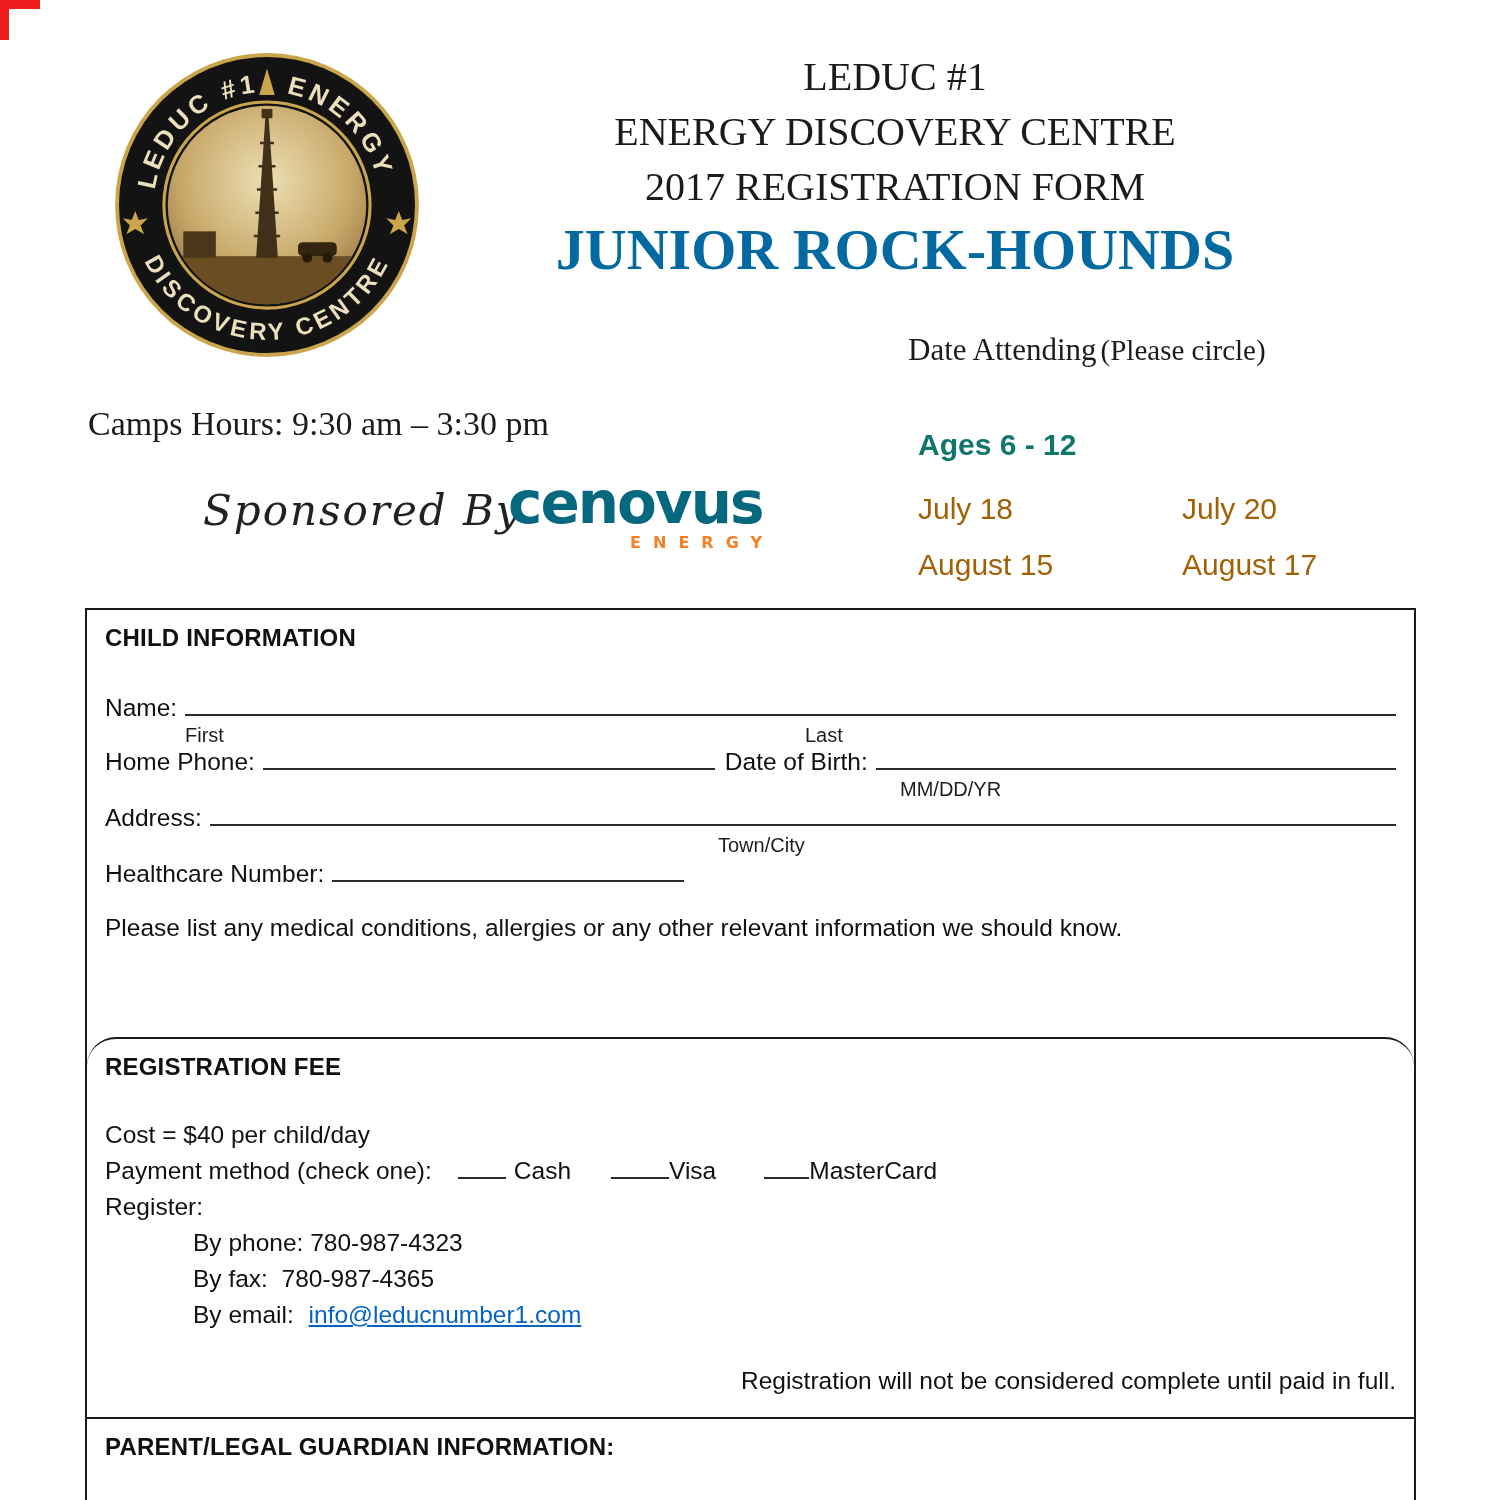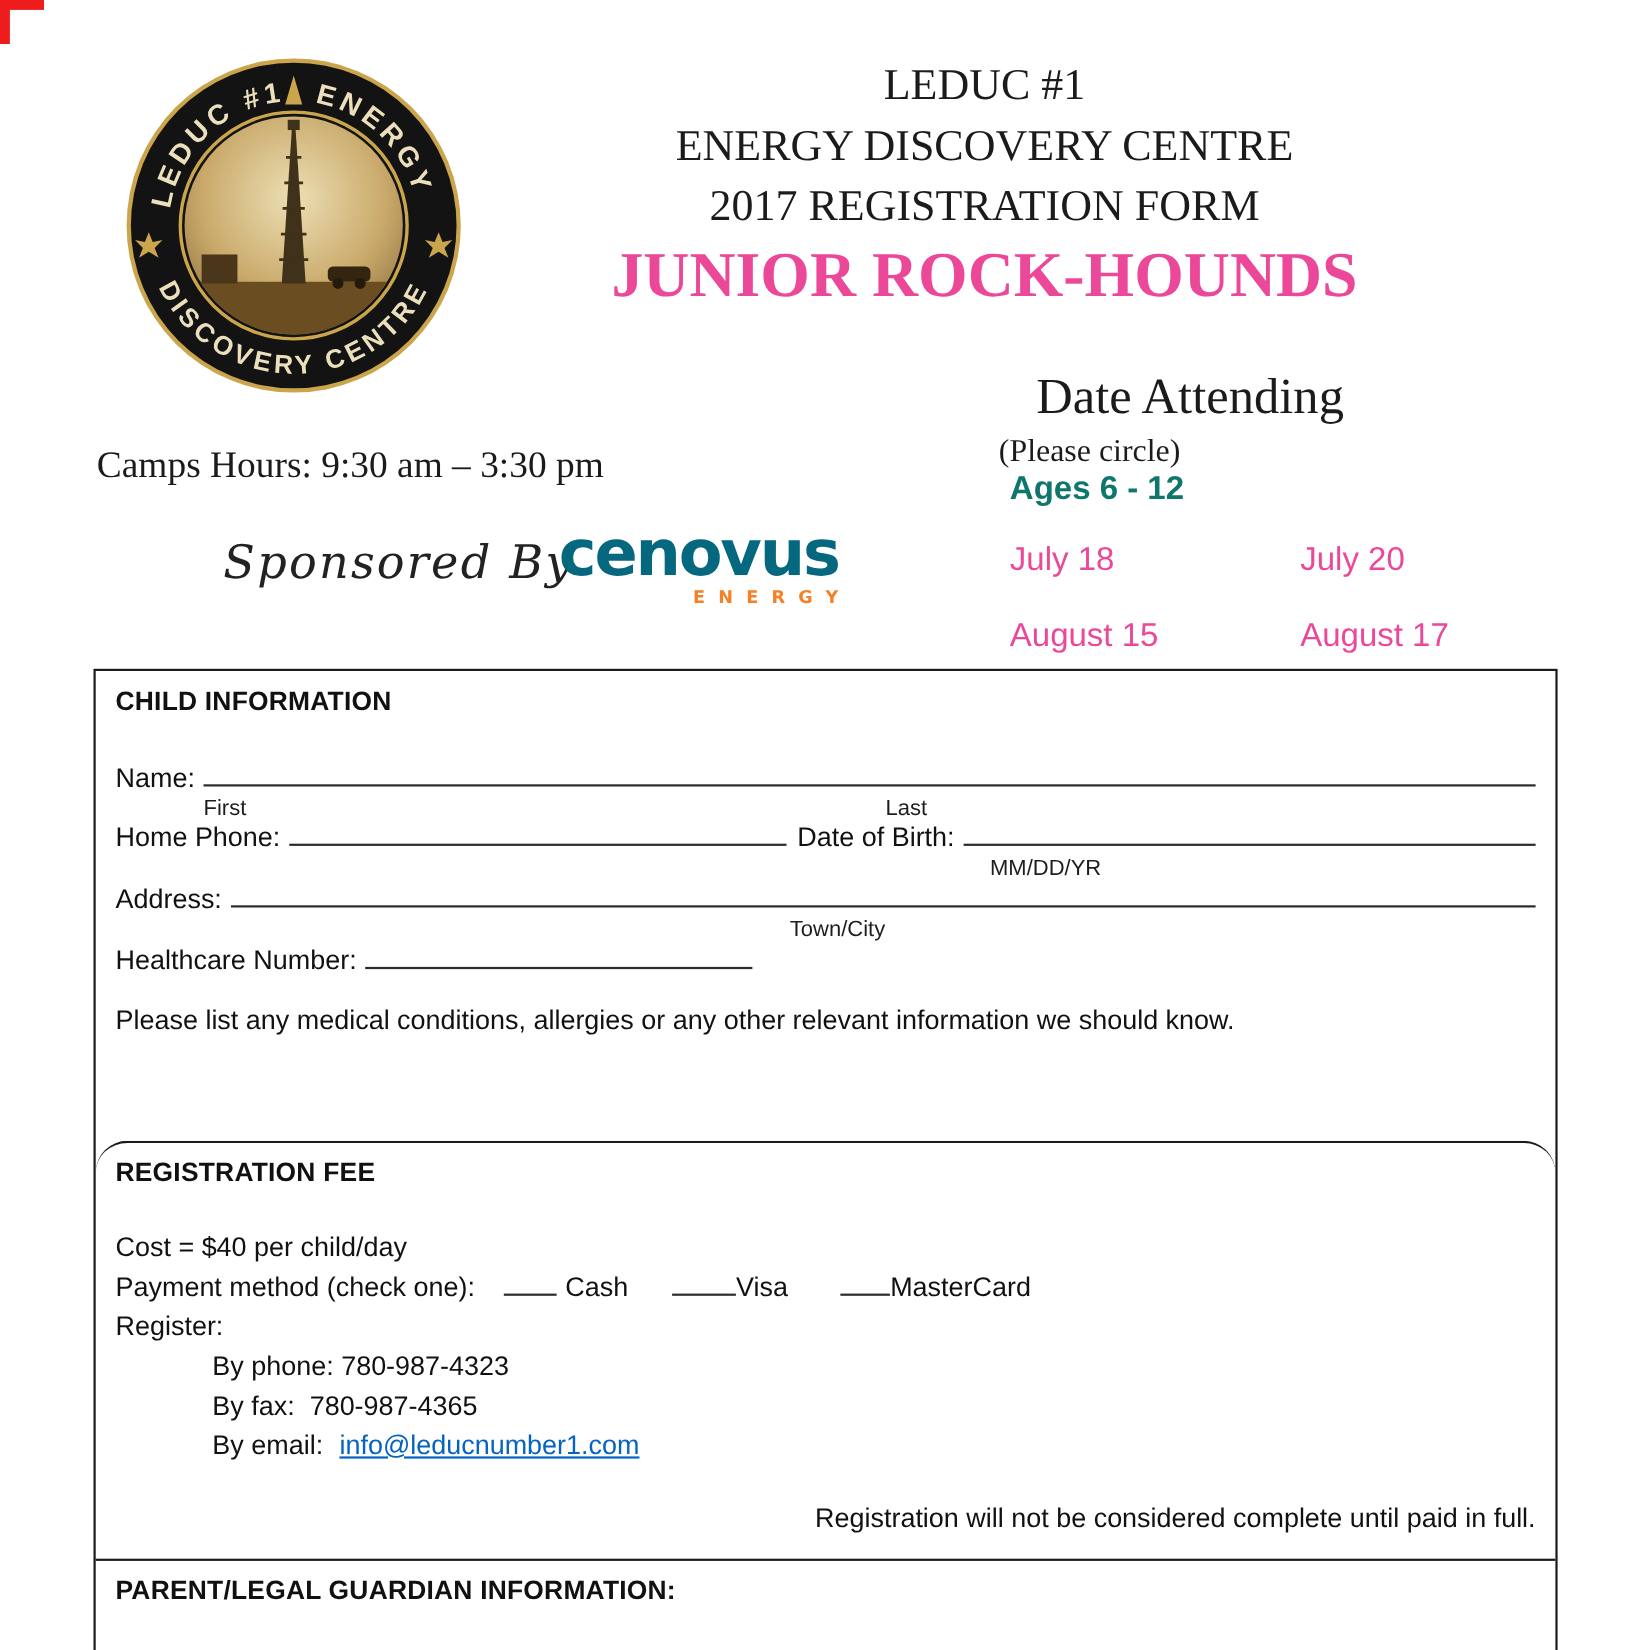--- a/index.html
+++ b/index.html
@@ -14,34 +14,34 @@
 
   
   .logo { position:absolute; left:112px; top:50px; width:310px; height:310px; }
 
   
   .titles { position:absolute; left:430px; top:50px; width:930px; text-align:center; }
   .title-line { font-family:"Liberation Serif", serif; font-size:40px; line-height:1.37; color:#1b1b1b; }
   .title-main { font-family:"Liberation Serif", serif; font-size:58px; font-weight:bold; line-height:1.18; margin-top:2px; }
 
   .date-attending { position:absolute; left:908px; top:330px; width:362px; font-family:"Liberation Serif", serif; color:#1b1b1b; line-height:1.32; }
-  .da-main { font-size:46px;margin-left:34px; }
+  .da-main { font-size:31px; }
   .da-note { font-size:29px; }
 
   .camp-hours { position:absolute; left:88px; top:405px; font-family:"Liberation Serif", serif; font-size:34px; color:#1b1b1b; }
 
   .ages { position:absolute; left:918px; top:428px; font-size:30px; font-weight:600; color:#0f766e; }
 
   .sponsored { position:absolute; left:203px; top:486px; font-family:"DejaVu Serif", serif; font-style:italic; font-size:42px; letter-spacing:2px; color:#222; }
 
   .cenovus { position:absolute; left:508px; top:474px; width:268px; }
   .cenovus-word { font-family:"DejaVu Sans", sans-serif; font-weight:bold; font-size:58px; letter-spacing:-2px; line-height:1.0; }
   .cenovus-energy { font-family:"DejaVu Sans", sans-serif; font-weight:bold; font-size:16px; letter-spacing:12px; text-align:right; margin-top:1px; padding-right:2px; }
 
-  .dates-grid { position:absolute; left:918px; top:492px; display:grid; grid-template-columns:264px auto; row-gap:35px; font-size:30px; color:#ec4899; line-height:34px; }
+  .dates-grid { position:absolute; left:918px; top:492px; display:grid; grid-template-columns:264px auto; row-gap:22px; font-size:30px; color:#a16207; line-height:34px; }
 
   
   .form-box { position:absolute; left:85px; top:608px; width:1331px; height:1200px; border:2.5px solid #1a1a1a; background:#fff; font-size:24.5px; color:#111; }
   .section { padding:14px 18px 0 18px; }
   .section + .section { border-top:2.5px solid #1a1a1a; }
   .sec-child { height:427px; }
   .sec-fee { height:380px;border-radius:29px; }
   .section-title { font-weight:bold; font-size:24px; letter-spacing:0.2px; }
 
   .row { display:flex; align-items:baseline; }
@@ -126,21 +126,21 @@
       <path d="M100,12 L95,29 L105,29 Z" fill="#caa54b"></path>
       <path transform="translate(15,112) scale(1.15)" d="M0,-7 L2,-2 L7,-3 L3,1 L5,6 L0,3 L-5,6 L-3,1 L-7,-3 L-2,-2 Z" fill="#caa54b"></path>
       <path transform="translate(185,112) scale(1.15)" d="M0,-7 L2,-2 L7,-3 L3,1 L5,6 L0,3 L-5,6 L-3,1 L-7,-3 L-2,-2 Z" fill="#caa54b"></path>
     </svg>
   </div>
 
   <div class="titles">
     <div class="title-line">LEDUC #1</div>
     <div class="title-line">ENERGY DISCOVERY CENTRE</div>
     <div class="title-line">2017 REGISTRATION FORM</div>
-    <div class="title-main" id="title-red" style="color: #ec4899;">JUNIOR ROCK-HOUNDS</div>
+    <div class="title-main" id="title-red" style="color: #0369a1;">JUNIOR ROCK-HOUNDS</div>
   </div>
 
   <div class="date-attending">
     <span class="da-main">Date Attending</span>
     <span class="da-note">(Please circle)</span>
   </div>
 
   <div class="camp-hours">Camps Hours: 9:30 am – 3:30 pm</div>
 
   <div class="ages">Ages 6 - 12</div>

